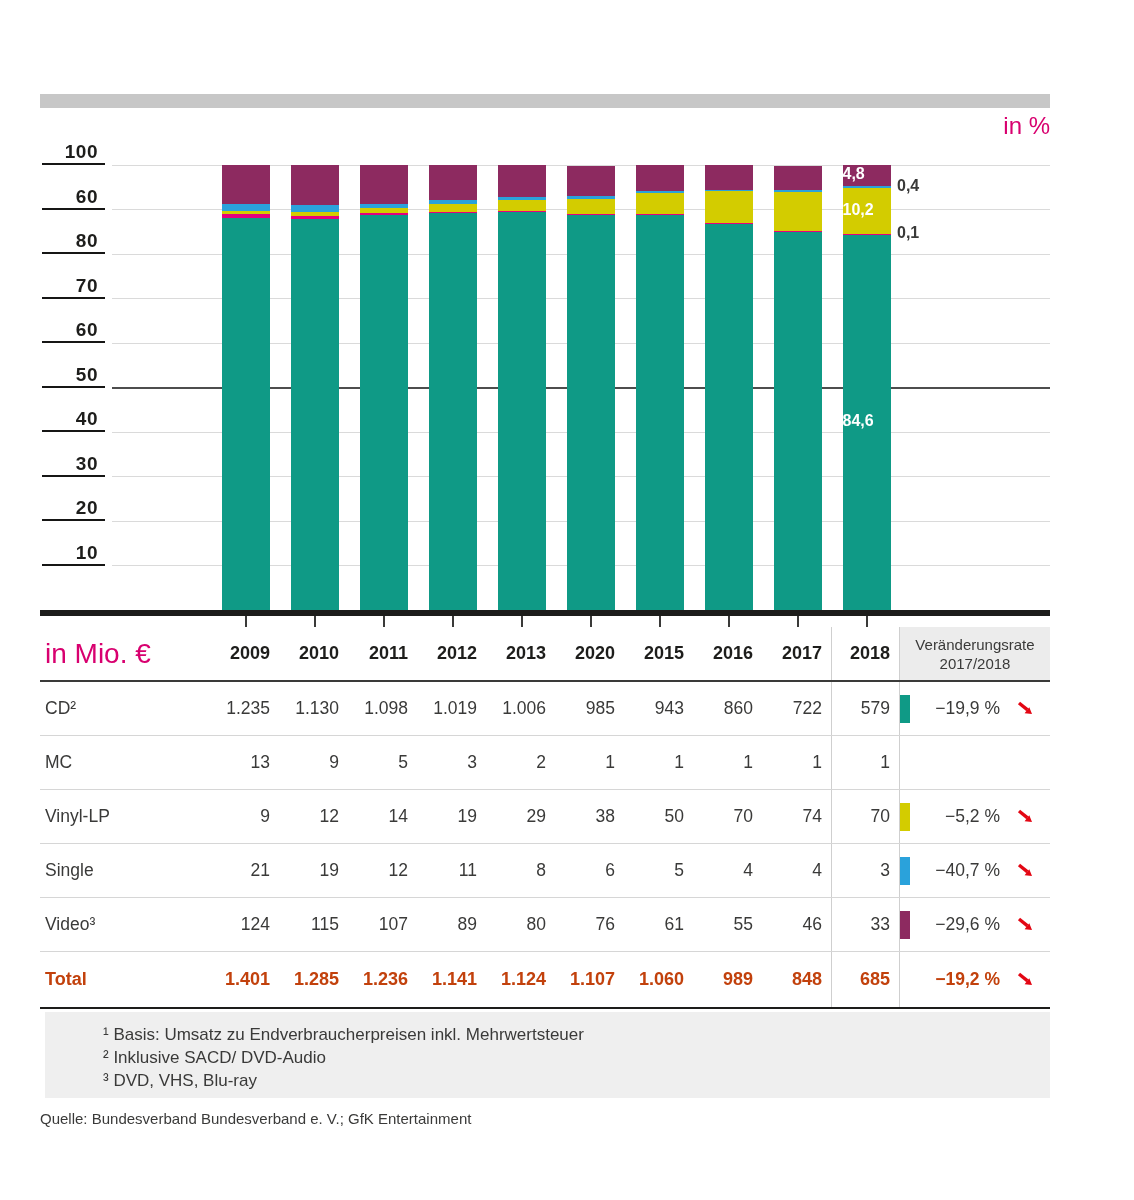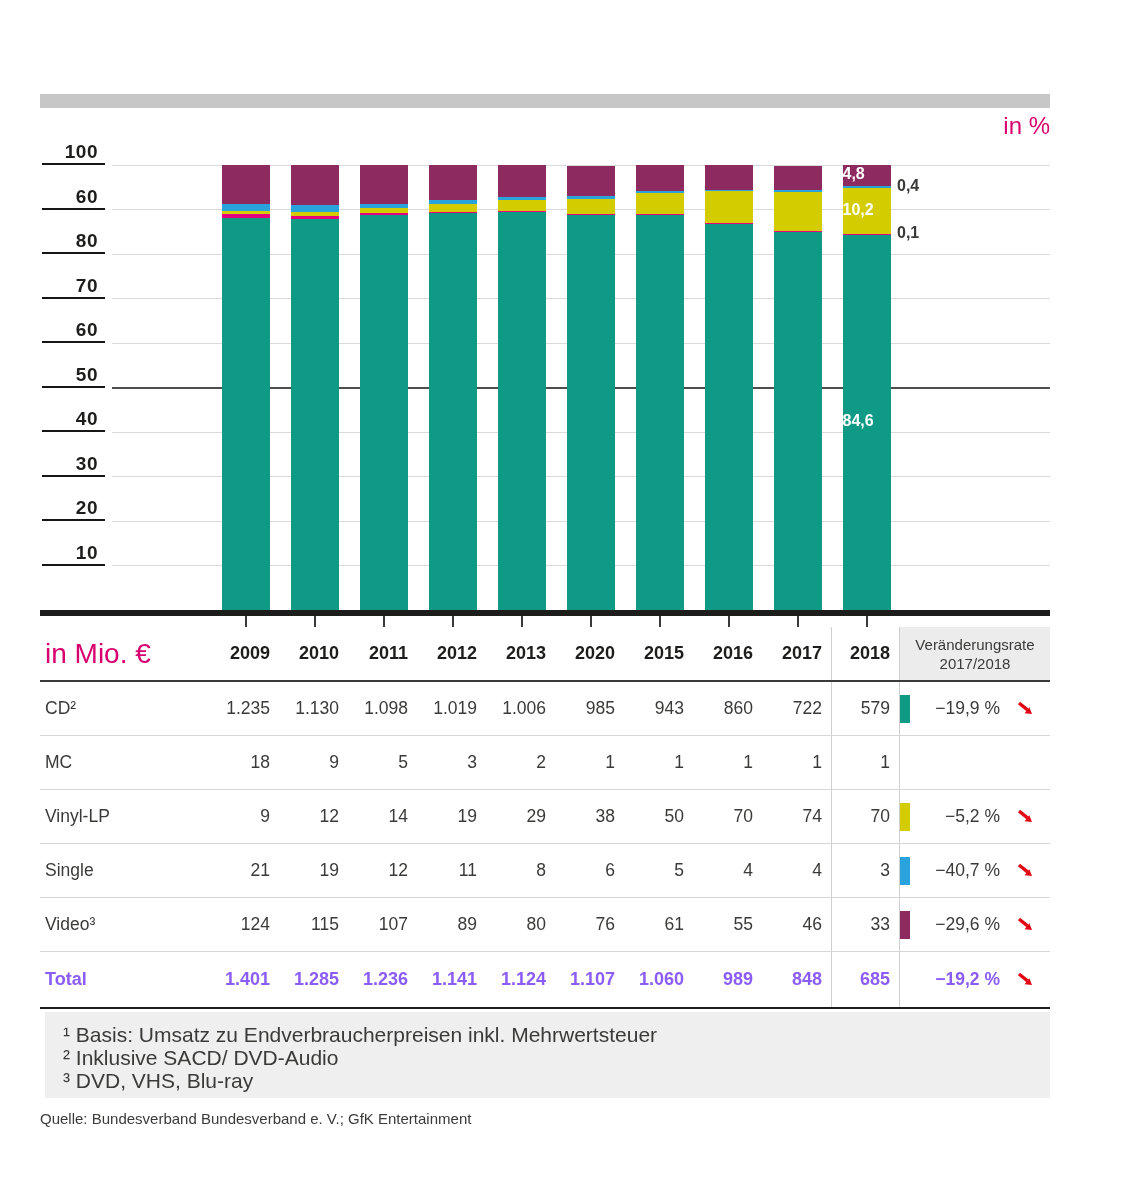--- a/index.html
+++ b/index.html
@@ -28,32 +28,32 @@
   #table{left:40px; top:627px; width:1010px;}
   .trow{display:grid; grid-template-columns:170px repeat(10,69px) 150px; align-items:center;}
   .trow.head{height:53px; border-bottom:2px solid #3a3a39;}
   .trow.data{height:53px; border-bottom:1px solid #d6d6d6;}
   .trow.total{height:55px; border-bottom:2.5px solid #1d1d1b; font-weight:bold;}
   .cell{height:100%; display:flex; align-items:center; box-sizing:border-box;}
   .cell.num{justify-content:flex-end; padding-right:9px; font-size:17.5px;}
   .cell.y2018{border-left:1px solid #cfcfcf; border-right:1px solid #cfcfcf;}
   .cell.label{padding-left:5px; font-size:17.5px;}
   .trow.head .cell.num{font-size:18px; font-weight:bold; color:#1d1d1b;}
-  .trow.total .cell{font-size:18px; color:#8b5cf6;}
+  .trow.total .cell{font-size:18px; color:#c2410c;}
   #mio-label{font-size:28px; color:#d8006f;}
   .rate-head{height:100%; background:#ececec; display:flex; flex-direction:column;
         justify-content:center; align-items:center; font-size:15px; line-height:19px; color:#3a3a39;}
   .rate-cell{height:100%; display:grid; grid-template-columns:14px 1fr 34px; align-items:center;}
   .swatch{width:10px; height:28px;}
   .rate-val{text-align:right; padding-right:16px; font-size:17.5px; white-space:nowrap;}
   .arrow{display:flex; align-items:center; justify-content:flex-start;}
   
   #footnote-box{left:45px; top:1012px; width:1005px; height:86px; background:#efefef;
         box-sizing:border-box; padding:11px 0 0 18px;}
-  .fn-line{font-size:21px; line-height:23px; color:#3a3a39;}
+  .fn-line{font-size:17px; line-height:23px; color:#3a3a39;margin-left:40px;}
   #source-line{left:40px; top:1110px; font-size:15px; color:#3a3a39;}
 </style>
 </head>
 <body>
 
 <div id="canvas">
   <div id="divider-bar" class="abs"></div>
   <div id="percent-unit" class="abs">in %</div>
 
   <div id="plot">
@@ -185,21 +185,21 @@
           <div class="arrow">
             <svg width="20" height="20" viewBox="0 0 20 20">
               <line x1="3" y1="4" x2="11.5" y2="10.8" stroke="#e30613" stroke-width="3.4"></line>
               <polygon points="16,15 8.6,14.2 13.3,8.3" fill="#e30613"></polygon>
             </svg>
           </div>
         </div>
       </div>
       <div class="trow data">
         <div class="cell label">MC</div>
-        <div class="cell num">18</div>
+        <div class="cell num">13</div>
         <div class="cell num">9</div>
         <div class="cell num">5</div>
         <div class="cell num">3</div>
         <div class="cell num">2</div>
         <div class="cell num">1</div>
         <div class="cell num">1</div>
         <div class="cell num">1</div>
         <div class="cell num">1</div>
         <div class="cell num y2018">1</div>
       </div>

